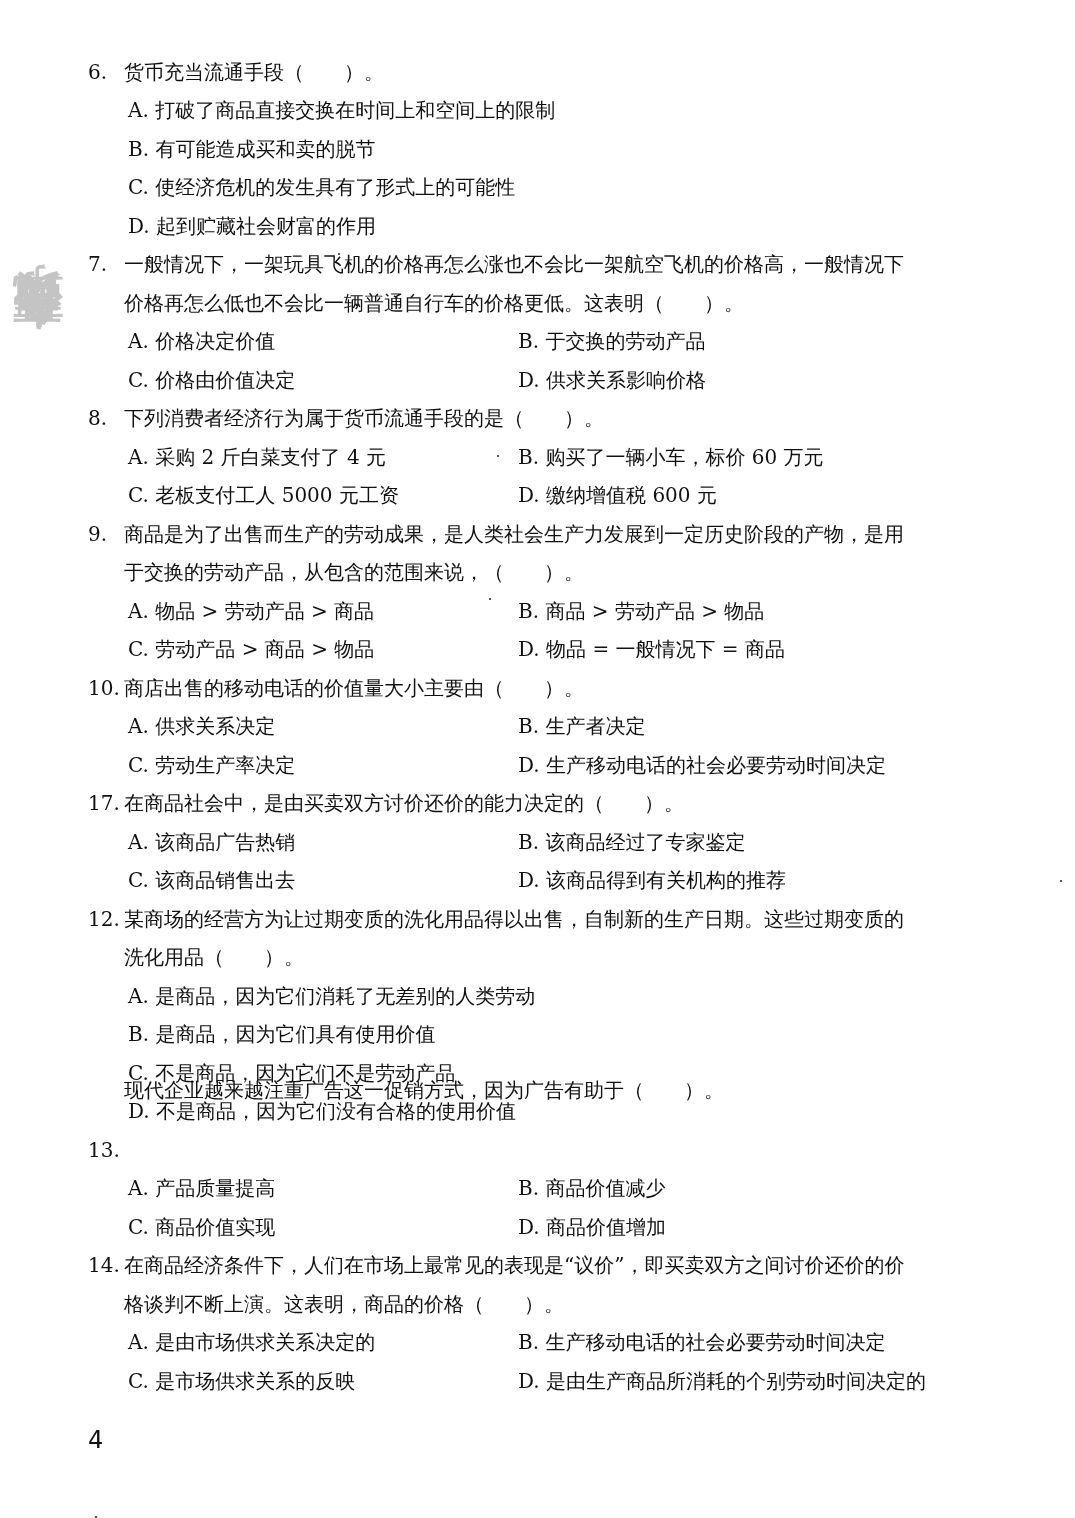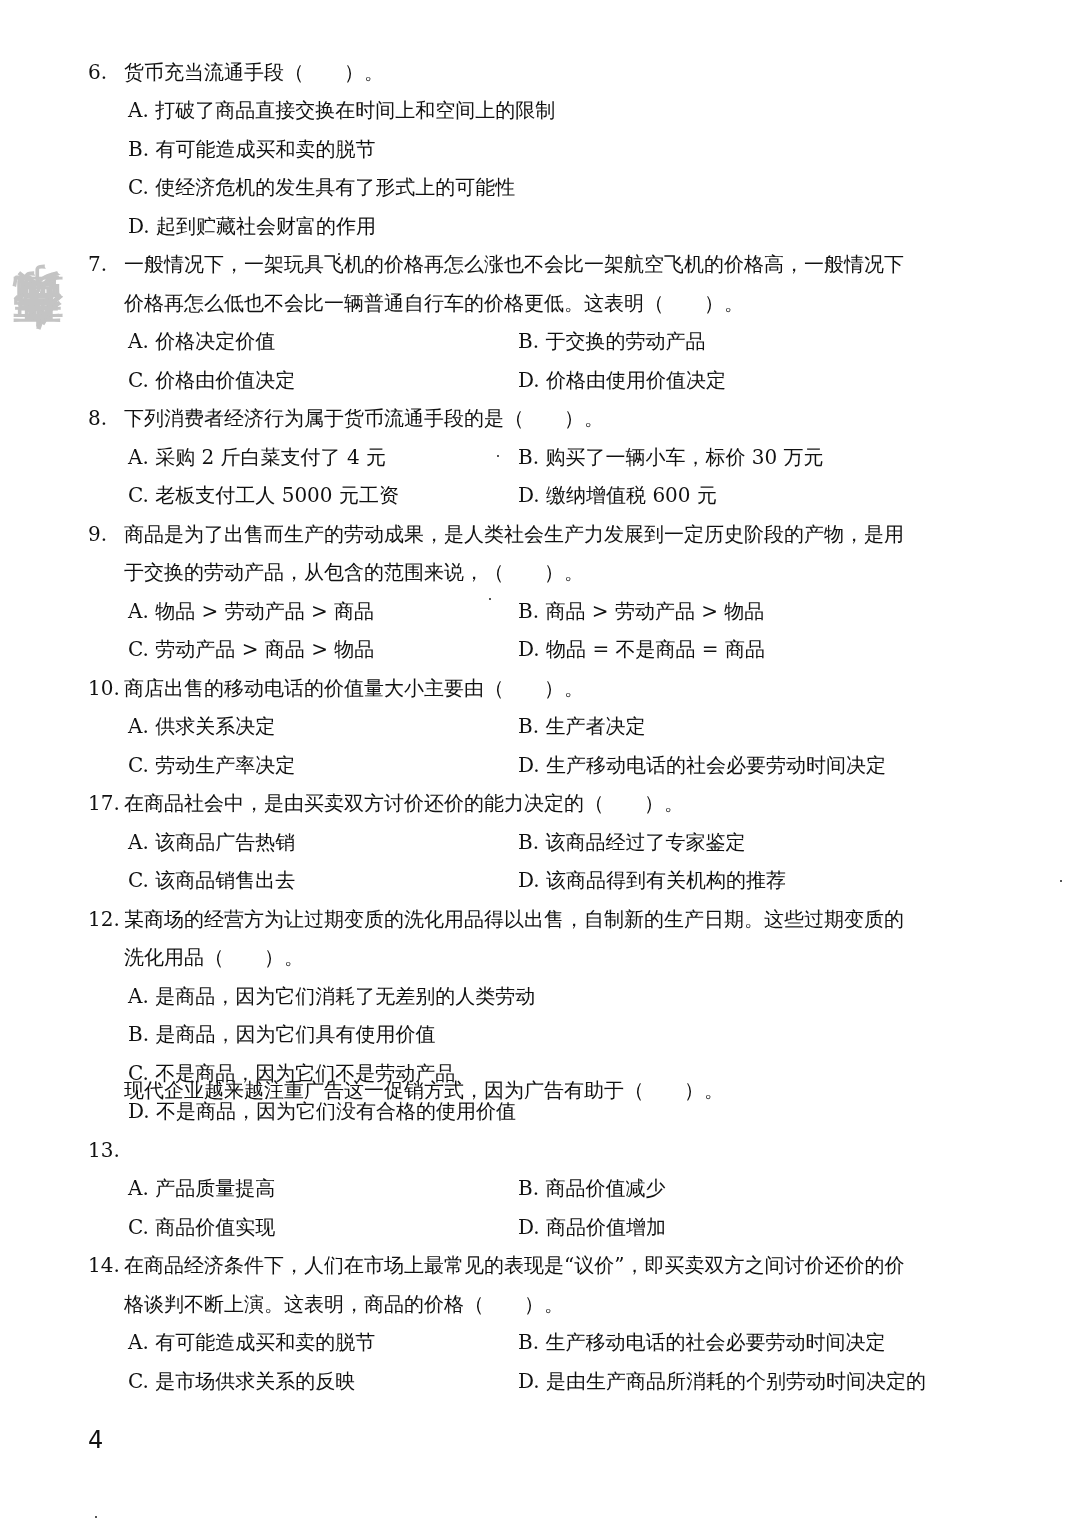--- a/index.html
+++ b/index.html
@@ -46,40 +46,40 @@
     <span class="line" style="left:128px;top:214px">D. 起到贮藏社会财富的作用</span>
   </div>
 
   <div>
     <span class="qnum" style="left:88px;top:252px">7.</span>
     <span class="line" style="left:124px;top:252px">一般情况下，一架玩具飞机的价格再怎么涨也不会比一架航空飞机的价格高，一般情况下</span>
     <span class="line" style="left:124px;top:291px">价格再怎么低也不会比一辆普通自行车的价格更低。这表明（　　）。</span>
     <span class="line" style="left:128px;top:329px">A. 价格决定价值</span>
     <span class="line" style="left:518px;top:329px">B. 于交换的劳动产品</span>
     <span class="line" style="left:128px;top:368px">C. 价格由价值决定</span>
-    <span class="line" style="left:518px;top:368px">D. 价格由使用价值决定</span>
+    <span class="line" style="left:518px;top:368px">D. 供求关系影响价格</span>
   </div>
 
   <div>
     <span class="qnum" style="left:88px;top:406px">8.</span>
     <span class="line" style="left:124px;top:406px">下列消费者经济行为属于货币流通手段的是（　　）。</span>
     <span class="line" style="left:128px;top:445px">A. 采购 2 斤白菜支付了 4 元</span>
-    <span class="line" style="left:518px;top:445px">B. 购买了一辆小车，标价 30 万元</span>
+    <span class="line" style="left:518px;top:445px">B. 购买了一辆小车，标价 60 万元</span>
     <span class="line" style="left:128px;top:483px">C. 老板支付工人 5000 元工资</span>
     <span class="line" style="left:518px;top:483px">D. 缴纳增值税 600 元</span>
   </div>
 
   <div>
     <span class="qnum" style="left:88px;top:522px">9.</span>
     <span class="line" style="left:124px;top:522px">商品是为了出售而生产的劳动成果，是人类社会生产力发展到一定历史阶段的产物，是用</span>
     <span class="line" style="left:124px;top:560px">于交换的劳动产品，从包含的范围来说，（　　）。</span>
     <span class="line" style="left:128px;top:599px">A. 物品 &gt; 劳动产品 &gt; 商品</span>
     <span class="line" style="left:518px;top:599px">B. 商品 &gt; 劳动产品 &gt; 物品</span>
     <span class="line" style="left:128px;top:637px">C. 劳动产品 &gt; 商品 &gt; 物品</span>
-    <span class="line" style="left:518px;top:637px">D. 物品 = 不是商品 = 商品</span>
+    <span class="line" style="left:518px;top:637px">D. 物品 = 一般情况下 = 商品</span>
   </div>
 
   <div>
     <span class="qnum" style="left:88px;top:676px">10.</span>
     <span class="line" style="left:124px;top:676px">商店出售的移动电话的价值量大小主要由（　　）。</span>
     <span class="line" style="left:128px;top:714px">A. 供求关系决定</span>
     <span class="line" style="left:518px;top:714px">B. 生产者决定</span>
     <span class="line" style="left:128px;top:753px">C. 劳动生产率决定</span>
     <span class="line" style="left:518px;top:753px">D. 生产移动电话的社会必要劳动时间决定</span>
   </div>
@@ -109,21 +109,21 @@
     <span class="line" style="left:128px;top:1176px">A. 产品质量提高</span>
     <span class="line" style="left:518px;top:1176px">B. 商品价值减少</span>
     <span class="line" style="left:128px;top:1215px">C. 商品价值实现</span>
     <span class="line" style="left:518px;top:1215px">D. 商品价值增加</span>
   </div>
 
   <div>
     <span class="qnum" style="left:88px;top:1253px">14.</span>
     <span class="line" style="left:124px;top:1253px">在商品经济条件下，人们在市场上最常见的表现是“议价”，即买卖双方之间讨价还价的价</span>
     <span class="line" style="left:124px;top:1292px">格谈判不断上演。这表明，商品的价格（　　）。</span>
-    <span class="line" style="left:128px;top:1330px">A. 有可能造成买和卖的脱节</span>
+    <span class="line" style="left:128px;top:1330px">A. 是由市场供求关系决定的</span>
     <span class="line" style="left:518px;top:1330px">B. 生产移动电话的社会必要劳动时间决定</span>
     <span class="line" style="left:128px;top:1369px">C. 是市场供求关系的反映</span>
     <span class="line" style="left:518px;top:1369px">D. 是由生产商品所消耗的个别劳动时间决定的</span>
   </div>
 
   <div class="page-number">4</div>
 
   <div class="speck" style="left:338px;top:253px"></div>
   <div class="speck" style="left:497px;top:455px"></div>
   <div class="speck" style="left:489px;top:598px"></div>

